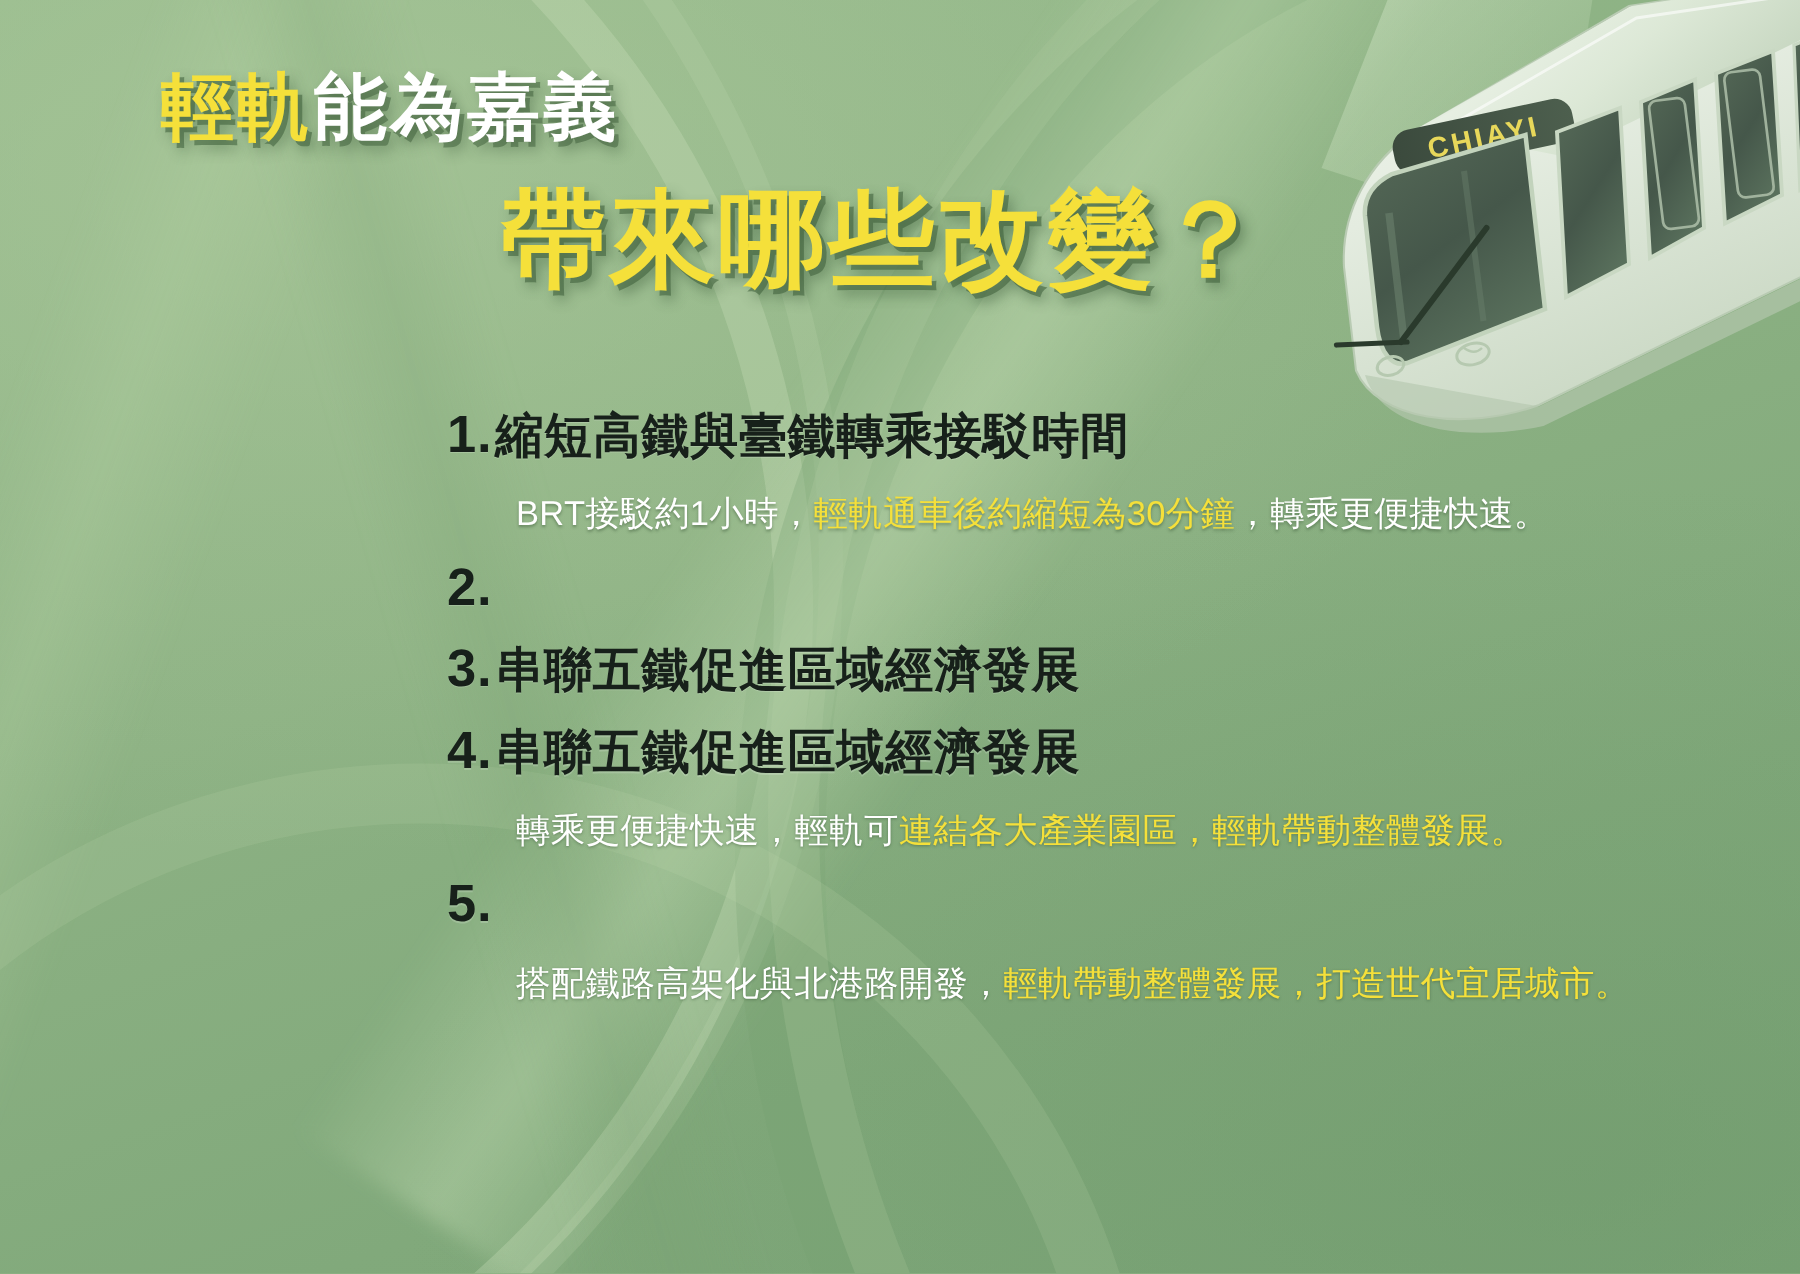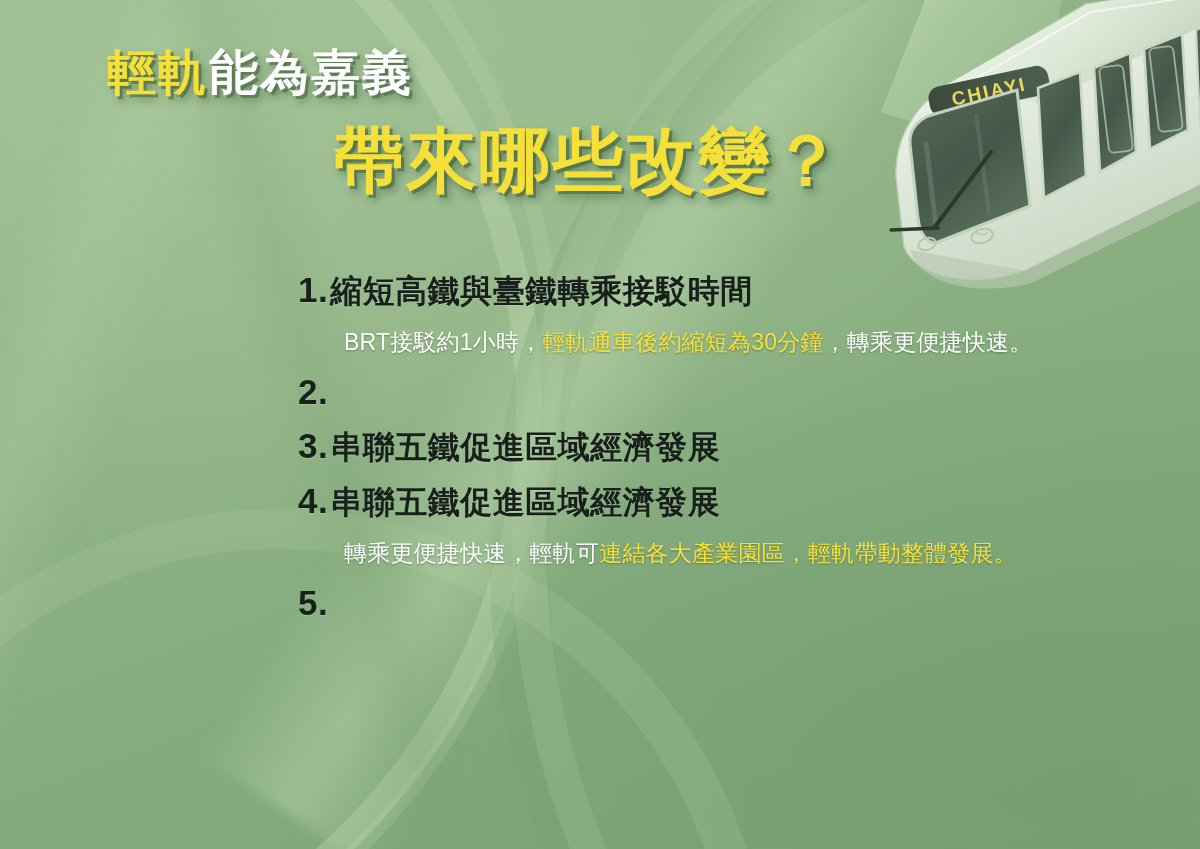--- a/index.html
+++ b/index.html
@@ -237,16 +237,19 @@
         <span>轉乘更便捷快速，輕軌可</span><span class="hl">連結各大產業園區，輕軌帶動整體發展。</span>
       </div>
     </div>
 
     <div class="sp-1"></div>
 
     <div class="item">
       <div class="item-head">
         <span class="item-num">5.</span>
       </div>
+      <div class="item-sub">
+        <span>搭配鐵路高架化與北港路開發，</span><span class="hl">輕軌帶動整體發展，打造世代宜居城市。</span>
+      </div>
     </div>
 
   </div>
 </div>
 
 </body></html>

